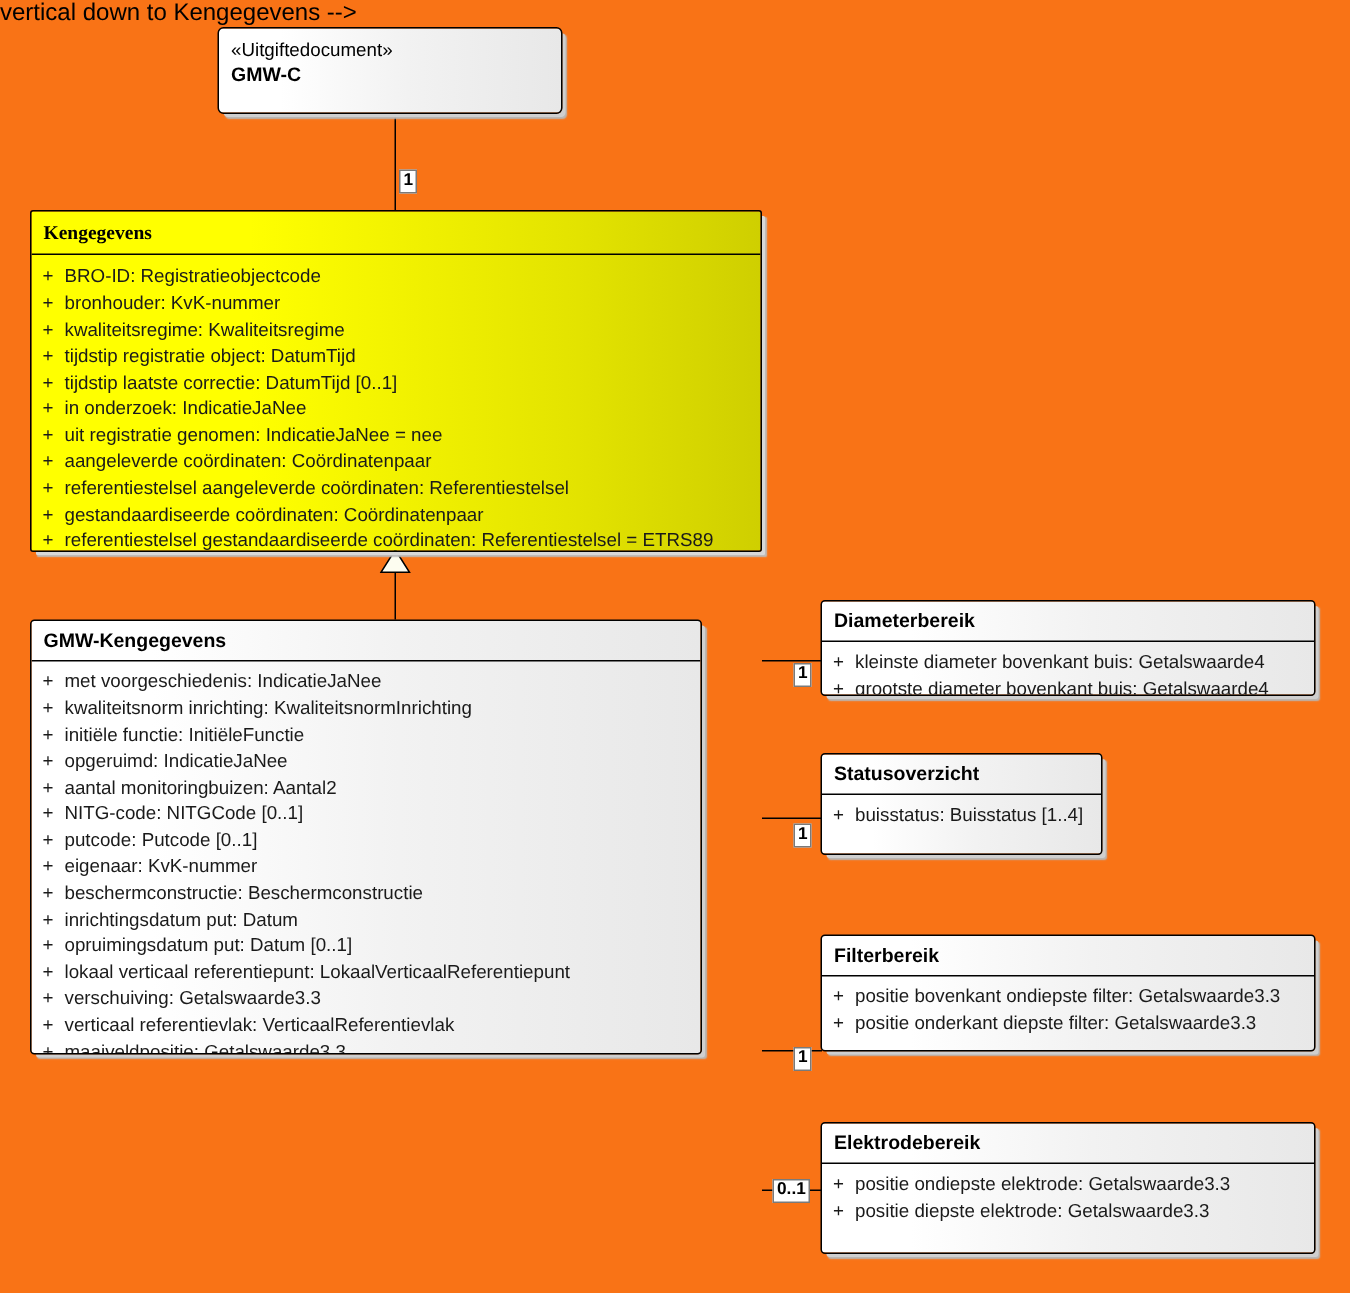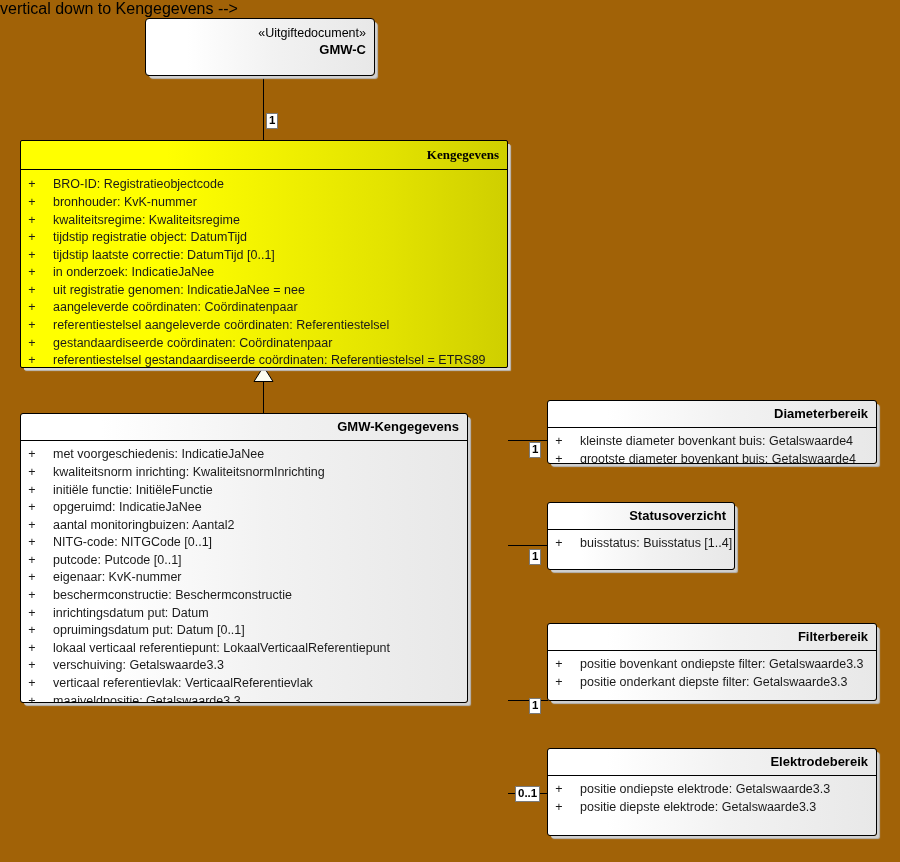--- a/index.html
+++ b/index.html
@@ -9,21 +9,21 @@
     background: #ffffff;
   }
   body {
     font-family: "Liberation Sans", sans-serif;
     -webkit-font-smoothing: antialiased;
   }
   #canvas {
     position: relative;
     width: 900px;
     height: 862px;
-    background: #a16207;
+    background: #f97316;
     overflow: hidden;
   }
 
   
   .uml-class {
     position: absolute;
     box-sizing: border-box;
     border: 1px solid #000000;
     border-radius: 3px;
     background: linear-gradient(to right, #ffffff 0%, #ffffff 18%, #f2f2f2 55%, #e8e8e8 100%);
@@ -31,21 +31,21 @@
     overflow: hidden;
   }
   .uml-class.yellow {
     background: linear-gradient(to right, #ffff00 0%, #ffff00 30%, #e3e300 75%, #cfcf00 100%);
     border: 1px solid #000000;
     border-radius: 2px;
     box-shadow: 3px 3px 0 -1px #d8d8d8, 4px 4px 1px -1px #bdbdbd;
   }
 
   .uml-header {
-    text-align: right;
+    text-align: left;
     font-weight: bold;
     font-size: 13px;
     color: #000000;
     padding: 5px 8px 6px 8px;
     line-height: 1.18;
     border-bottom: 1px solid #000000;
   }
   .uml-class.yellow .uml-header {
     font-size: 13px;
     padding: 6px 8px 7px 8px;
@@ -73,21 +73,20 @@
     white-space: nowrap;
   }
   .attr-vis {
     width: 22px;
     min-width: 22px;
     text-align: center;
     color: #1a1a1a;
   }
   .attr-text {
     padding-right: 6px;
-    margin-left: 10px;
   }
 
   
   #box-gmwc {
     left: 145px;
     top: 18px;
     width: 230px;
     height: 58px;
     border-radius: 4px;
   }

